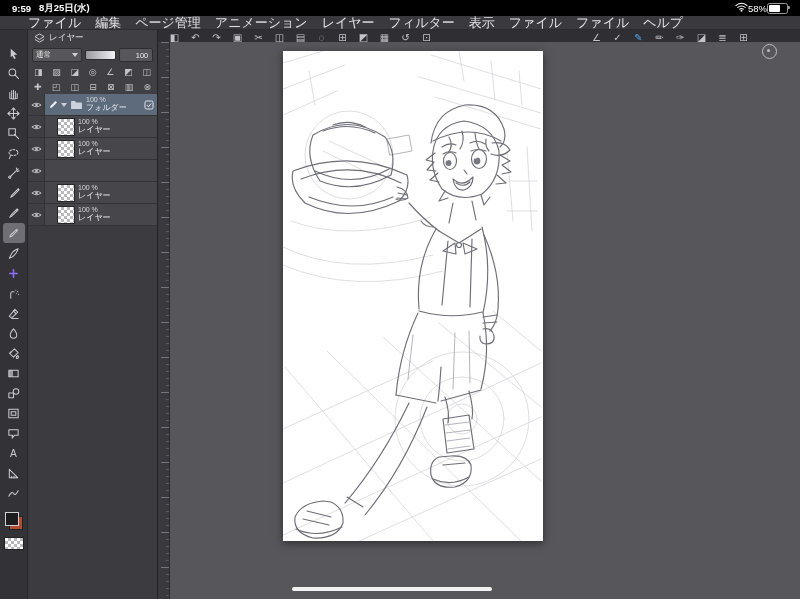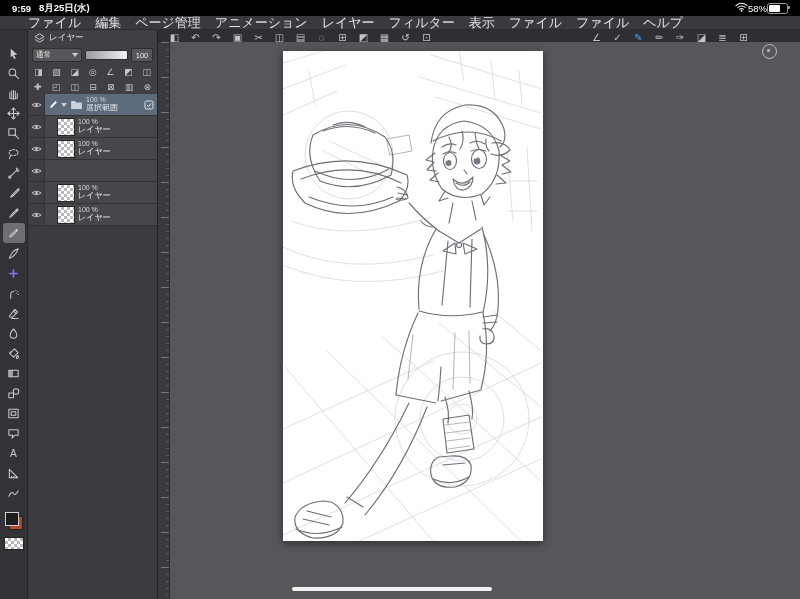--- a/index.html
+++ b/index.html
@@ -28,21 +28,21 @@
   .checker{background:conic-gradient(#b9b9bd 25%,#ffffff 0 50%,#b9b9bd 0 75%,#ffffff 0) 0 0/6px 6px;}
   .transparent-swatch{width:18px;height:11px;border:1px solid #222;margin-top:6px;}
   
   .layer-panel{position:absolute;top:30px;left:28px;width:130px;bottom:0;background:#404044;border-right:1px solid #232326;display:flex;flex-direction:column;box-sizing:border-box;}
   .lp-header{height:16px;display:flex;align-items:center;gap:4px;padding:0 6px;font-size:8.5px;color:#e4e4e8;flex:0 0 auto;}
   .lp-controls{height:18px;display:flex;align-items:center;gap:3px;padding:0 4px;flex:0 0 auto;}
   .blend-select{flex:0 0 42px;height:12px;background:#56565b;border:1px solid #2e2e31;border-radius:2px;display:flex;align-items:center;justify-content:space-between;padding:0 3px;font-size:7.5px;color:#eee;}
   .tri-down{width:0;height:0;border-left:3px solid transparent;border-right:3px solid transparent;border-top:4px solid #cfcfd4;}
   .opacity-slider{flex:1;height:8px;border:1px solid #2e2e31;background:#2b2b2e;position:relative;border-radius:2px;overflow:hidden;}
   .opacity-slider i{position:absolute;inset:0;width:100%;background:linear-gradient(to right,#9a9aa0,#f2f2f5);}
-  .opacity-value{flex:0 0 20px;height:12px;background:#56565b;border:1px solid #2e2e31;border-radius:2px;font-size:7.5px;color:#eee;display:flex;align-items:center;justify-content:center;}
+  .opacity-value{flex:0 0 20px;height:12px;background:#56565b;border:1px solid #2e2e31;border-radius:2px;font-size:7.5px;color:#eee;display:flex;align-items:center;justify-content:center;padding-left:12px;}
   .lp-icons{height:15px;display:flex;align-items:center;justify-content:space-between;padding:0 6px;color:#c4c4ca;font-size:9px;flex:0 0 auto;}
   .lp-icons span{cursor:default;}
   .lp-list{flex:1;background:#3c3c40;overflow:hidden;}
   .lrow{height:22px;display:flex;align-items:stretch;border-bottom:1px solid #333336;background:#47474b;box-sizing:border-box;}
   .lrow .gutter{width:16px;flex:0 0 16px;display:flex;align-items:center;justify-content:center;background:#3f3f43;border-right:1px solid #333336;}
   .lrow .body{flex:1;display:flex;align-items:center;gap:3px;padding:0 3px;min-width:0;}
   .lrow .body.selbg{background:#5d6b7d;}
   .lrow.indent .body{padding-left:12px;}
   .thumb{width:16px;height:16px;border:1px solid #27272a;flex:0 0 auto;}
   .thumb.white{background:#fff;}
@@ -313,21 +313,21 @@
         <div class="body selbg">
           <svg class="mini" width="10" height="10" viewBox="0 0 10 10">
               <path d="M7.5 1l1.5 1.5L4 7.5 2 8l.5-2Z" fill="#eef0f4"></path>
             </svg>
           <span class="tri-down"></span>
           <svg class="mini" width="13" height="10" viewBox="0 0 14 11">
               <path d="M1 2.2q0-1 1-1h3.2L6.6 2.8H12q1 0 1 1V9q0 1-1 1H2q-1 0-1-1Z" fill="#ccd2dc"></path>
             </svg>
           <div class="ltxt">
             <span class="lop">100 %</span>
-            <span class="lname">選択範囲</span>
+            <span class="lname">フォルダー</span>
           </div>
           <svg class="mini" width="10" height="10" viewBox="0 0 10 10" style="margin-left:auto">
               <rect x="1" y="1" width="8" height="8" rx="1.5" fill="none" stroke="#dfe3ea"></rect>
               <path d="M3 5l1.5 1.8L7.2 3.4" fill="none" stroke="#dfe3ea"></path>
             </svg>
         </div>
       </div>
 
       <div class="lrow indent">
         <div class="gutter">

